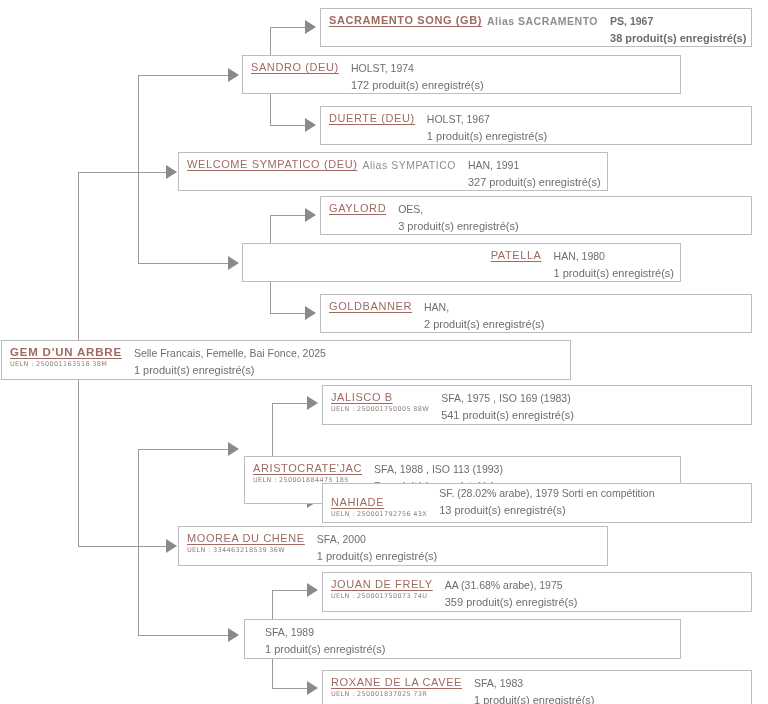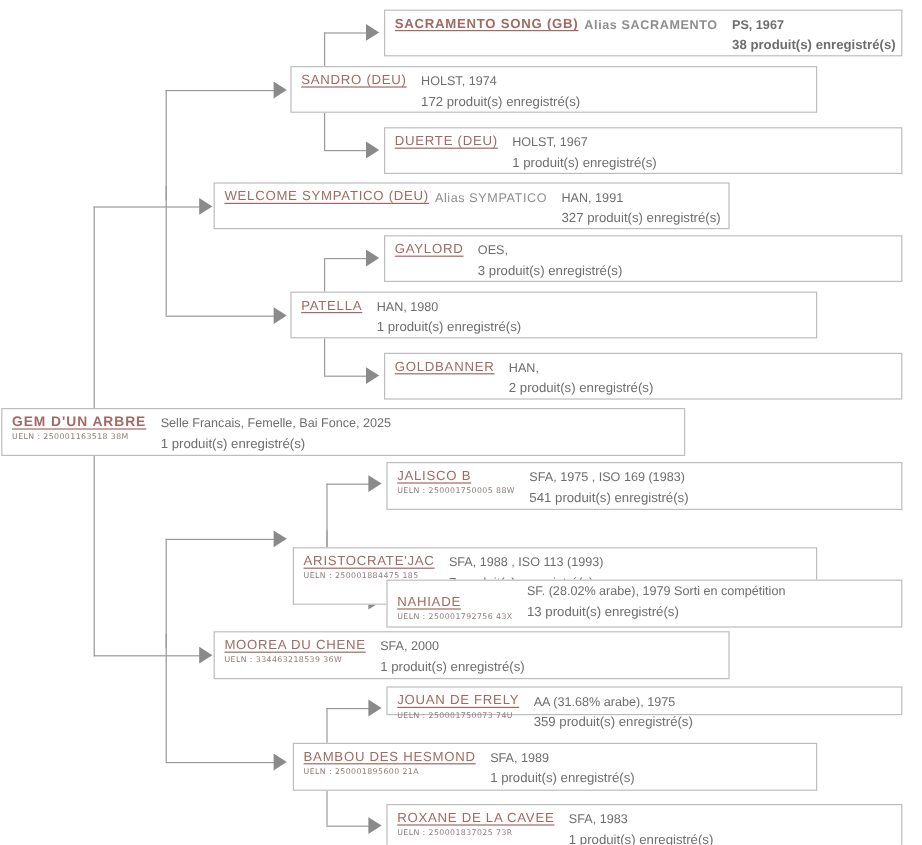--- a/index.html
+++ b/index.html
@@ -175,21 +175,21 @@
   <div class="node" style="left:320px;top:196px;width:432px;height:39px;">
     <div class="idcol">
       <span class="nm">GAYLORD</span>
     </div>
     <div class="info">
       <span class="l1">OES,</span>
       <span class="l2">3 produit(s) enregistré(s)</span>
     </div>
   </div>
 
-  <div class="node" style="left:242px;top:243px;width:439px;height:39px;">
+  <div class="node" style="left:242px;top:243px;width:439px;height:39px;justify-content:flex-end;">
     <div class="idcol">
       <span class="nm">PATELLA</span>
     </div>
     <div class="info">
       <span class="l1">HAN, 1980</span>
       <span class="l2">1 produit(s) enregistré(s)</span>
     </div>
   </div>
 
   <div class="node" style="left:320px;top:294px;width:432px;height:39px;">
@@ -250,36 +250,32 @@
     <div class="idcol">
       <span class="nm">MOOREA DU CHENE</span>
       <span class="ueln">UELN : 334463218539 36W</span>
     </div>
     <div class="info">
       <span class="l1">SFA, 2000</span>
       <span class="l2">1 produit(s) enregistré(s)</span>
     </div>
   </div>
 
-  <div class="node" style="left:322px;top:572px;width:430px;height:24px;">
+  <div class="node" style="left:322px;top:572px;width:430px;height:40px;">
     <div class="idcol">
       <span class="nm">JOUAN DE FRELY</span>
       <span class="ueln">UELN : 250001750073 74U</span>
     </div>
     <div class="info">
       <span class="l1">AA (31.68% arabe), 1975</span>
       <span class="l2">359 produit(s) enregistré(s)</span>
     </div>
   </div>
 
   <div class="node" style="left:244px;top:619px;width:437px;height:40px;">
-    <div class="idcol">
-      <span class="nm">BAMBOU DES HESMOND</span>
-      <span class="ueln">UELN : 250001895600 21A</span>
-    </div>
     <div class="info">
       <span class="l1">SFA, 1989</span>
       <span class="l2">1 produit(s) enregistré(s)</span>
     </div>
   </div>
 
   <div class="node" style="left:322px;top:670px;width:430px;height:40px;">
     <div class="idcol">
       <span class="nm">ROXANE DE LA CAVEE</span>
       <span class="ueln">UELN : 250001837025 73R</span>

